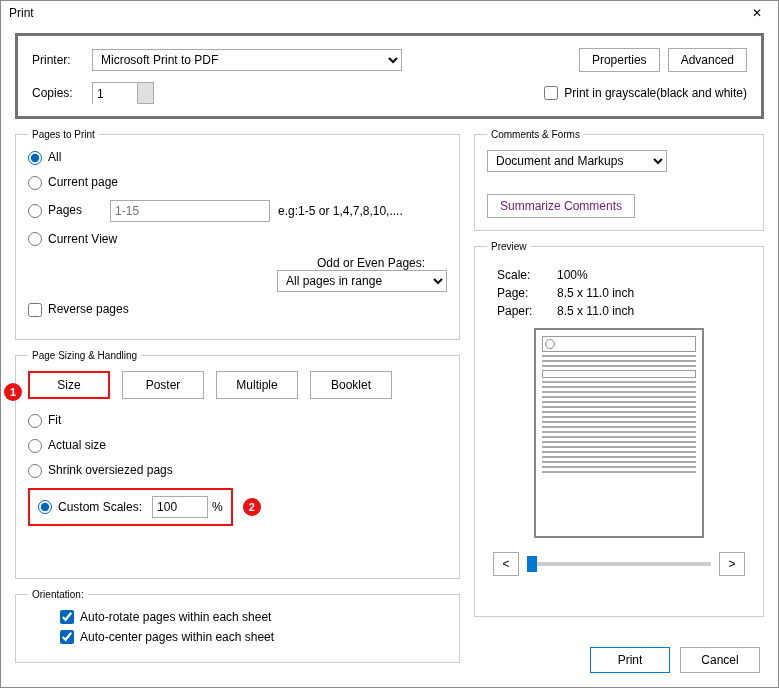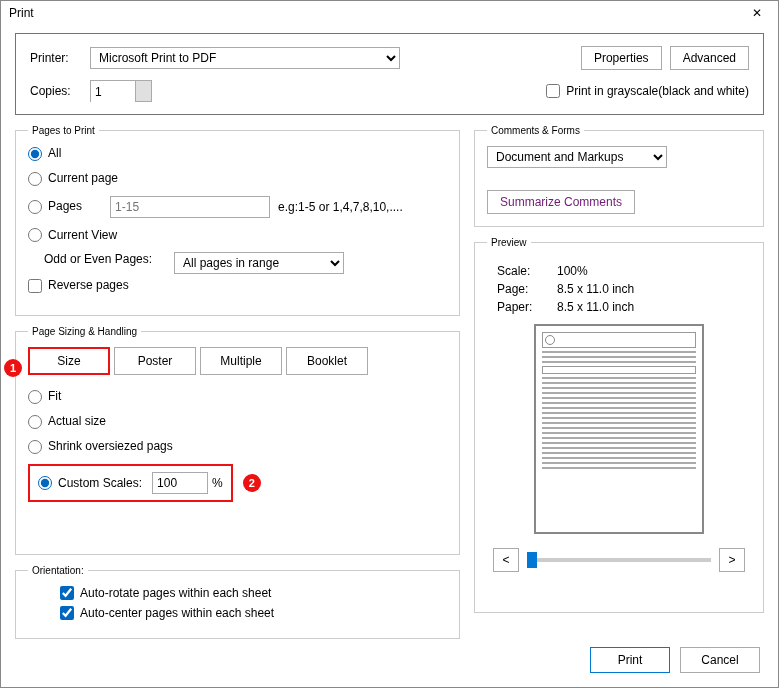--- a/index.html
+++ b/index.html
@@ -3,43 +3,43 @@
 <meta charset="utf-8">
 <style>
 * { box-sizing: border-box; margin: 0; padding: 0; font-family: "Segoe UI", Tahoma, sans-serif; font-size: 12px; }
 body { background: #fff; width: 779px; height: 688px; position: relative; border: 1px solid #888; }
 .titlebar { height: 24px; display: flex; align-items: center; padding: 0 6px 0 8px; }
 .titlebar .title { flex: 1; font-size: 12px; }
 .close-btn { width: 30px; height: 20px; display: flex; align-items: center; justify-content: center; cursor: pointer; font-size: 14px; }
 .content { padding: 8px 14px 14px 14px; }
 fieldset { border: 1px solid #ccc; padding: 10px 12px 12px 12px; margin-bottom: 10px; position: relative; }
 legend { font-size: 10px; padding: 0 4px; }
-.top-panel { border: 1px solid #737373; padding: 12px 14px; margin-bottom: 10px; }
+.top-panel { border: 3px solid #737373; padding: 12px 14px; margin-bottom: 10px; }
 .row { display: flex; align-items: center; margin-bottom: 10px; }
 .row:last-child { margin-bottom: 0; }
 .label-col { width: 60px; }
 select, input[type="text"] { border: 1px solid #aaa; height: 22px; padding: 0 4px; background: #fff; }
 select.printer-sel { width: 310px; }
 .btn { border: 1px solid #aaa; background: #fff; height: 24px; padding: 0 12px; cursor: pointer; margin-left: 8px; display: inline-flex; align-items: center; justify-content: center; }
 .copies-input { width: 62px; border: 1px solid #aaa; height: 22px; display:flex; }
 .copies-input input { border:none; width:44px; padding:0 4px; }
 .copies-input .spin { width:16px; background:#e0e0e0; border-left:1px solid #aaa; }
 input[type="checkbox"], input[type="radio"] { margin-right: 6px; vertical-align: middle; width:14px; height:14px; }
 input[type="checkbox"] { accent-color:#0067c0; }
 input[type="radio"] { accent-color:#0067c0; }
 .cols { display:flex; gap:14px; }
 .leftcol { flex:1; }
 .rightcol { width:290px; }
 .radio-row { display:flex; align-items:center; margin-bottom:10px; }
 .hint { color:#000; margin-left:8px; }
 .pages-input { width:160px; margin-left:28px; }
-.sub-row { margin-left:16px; display:flex; align-items:flex-start; margin-bottom:4px; }
+.sub-row { margin-left:16px; display:flex; align-items:flex-end; margin-bottom:10px;flex-direction:column; }
 .oep-label { width:130px; }
 .oep-sel { width:170px; }
-.sizing-btns { display:flex; gap:4px; margin-bottom:14px; }
+.sizing-btns { display:flex; gap:12px; margin-bottom:14px; }
 .sizing-btns .btn { margin:0; width:82px; height:28px; }
 .hl-red { border:2.5px solid #e11; }
 .hl-red-box { border:2.5px solid #e11; padding:6px 8px; position:relative; display:inline-flex; align-items:center; }
 .badge { width:18px; height:18px; border-radius:50%; background:#e11; color:#fff; font-size:11px; font-weight:bold; display:flex; align-items:center; justify-content:center; }
 .scale-input { width:56px; margin:0 4px 0 10px; }
 .disabled-btn { color:#701a75; }
 .preview-info { margin:6px 10px 10px 10px; }
 .preview-info .prow { display:flex; margin-bottom:4px; }
 .preview-info .plabel { width:60px; }
 .doc-preview { width:170px; height:210px; border:2px solid #888; margin:0 auto 14px auto; background:#fff; display:flex; flex-direction:column; padding:6px; gap:3px; }

